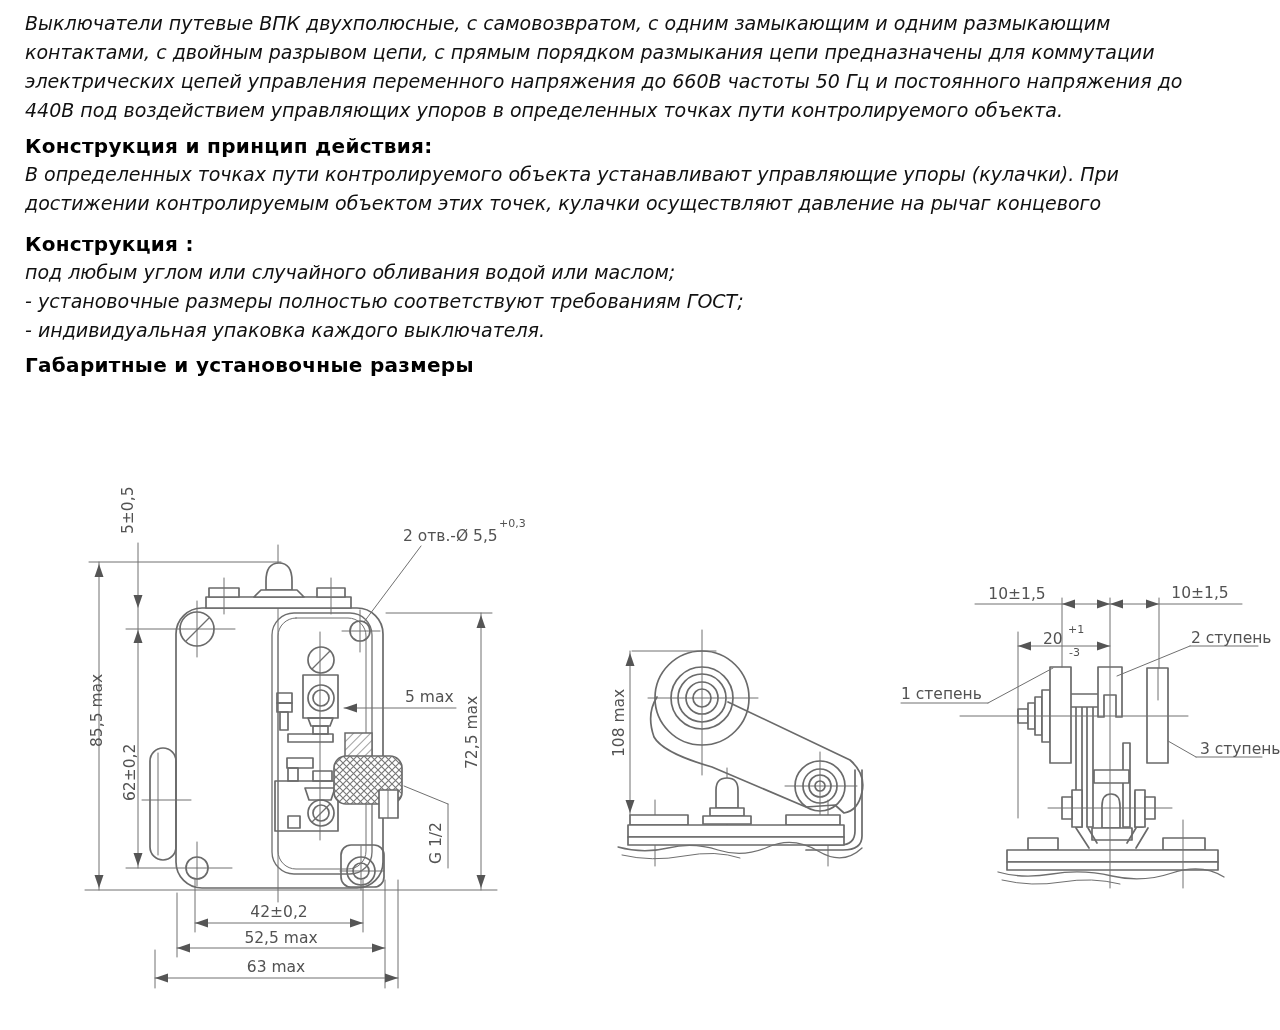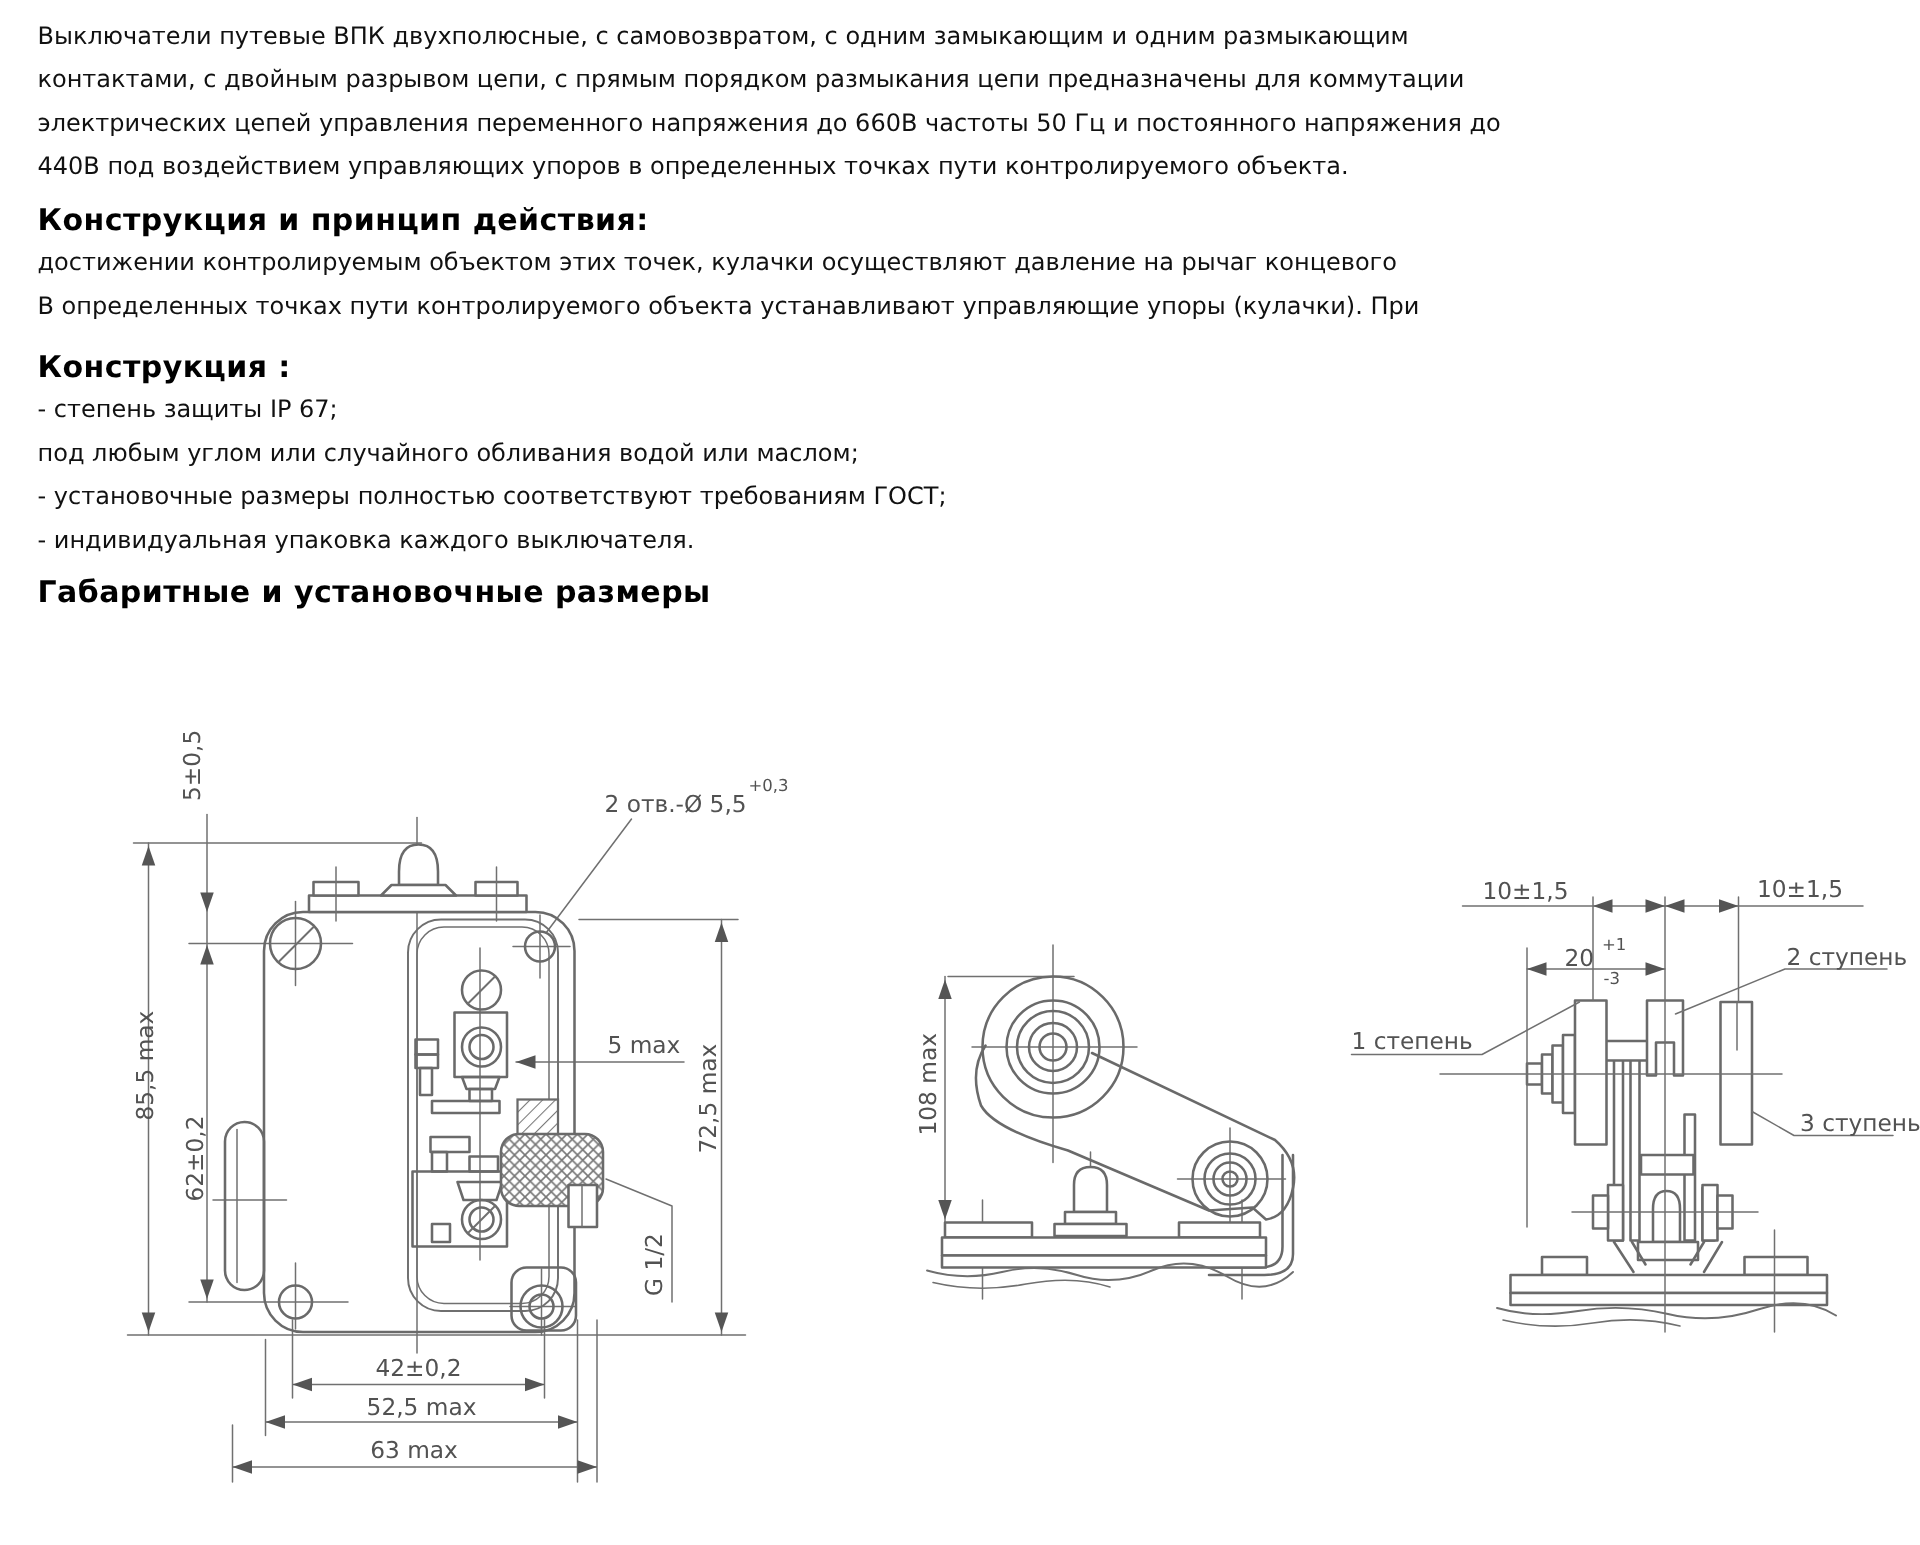--- a/index.html
+++ b/index.html
@@ -4,21 +4,21 @@
 <style>
   html,body{margin:0;padding:0;}
   body{
     width:1280px;height:1030px;position:relative;overflow:hidden;
     background:#ffffff;color:#111111;
     font-family:"DejaVu Sans", sans-serif;
   }
   .textblock{position:absolute;left:25px;top:7px;width:1240px;}
   .sec-heading{font-size:20px;font-weight:bold;letter-spacing:.3px;line-height:24px;margin:0;color:#000;}
   .m2{margin-top:9px;} .m3{margin-top:14px;} .m4{margin-top:8px;}
-  .para{margin:2px 0 0 0;font-size:16px;line-height:29px;}
+  .para{margin:2px 0 0 0;font-size:19px;line-height:29px;font-style:italic;}
   .tline{white-space:nowrap;}
   #drawing{position:absolute;left:0;top:480px;}
   
   .ln{stroke:#6a6a6a;stroke-width:1.7;fill:none;stroke-linecap:round;stroke-linejoin:round;}
   .ln2{stroke:#6f6f6f;stroke-width:1.3;fill:none;stroke-linecap:round;}
   .tn{stroke:#707070;stroke-width:1;fill:none;stroke-linecap:round;}
   .wf{fill:#ffffff;stroke:#6a6a6a;stroke-width:1.7;stroke-linejoin:round;}
   .ar{fill:#555555;stroke:none;}
   text.dt{fill:#525252;font-size:15.5px;font-family:"DejaVu Sans", sans-serif;}
   text.ds{fill:#525252;font-size:11px;font-family:"DejaVu Sans", sans-serif;}
@@ -29,27 +29,26 @@
 <div class="textblock">
   <div class="para">
     <div class="tline">Выключатели путевые ВПК двухполюсные, с самовозвратом, с одним замыкающим и одним размыкающим</div>
     <div class="tline">контактами, с двойным разрывом цепи, с прямым порядком размыкания цепи предназначены для коммутации</div>
     <div class="tline">электрических цепей управления переменного напряжения до 660В частоты 50 Гц и постоянного напряжения до</div>
     <div class="tline">440В под воздействием управляющих упоров в определенных точках пути контролируемого объекта.</div>
   </div>
 
   <div class="sec-heading m2">Конструкция и принцип действия:</div>
   <div class="para">
+    <div class="tline">В определенных точках пути контролируемого объекта устанавливают управляющие упоры (кулачки). При</div>
     <div class="tline">достижении контролируемым объектом этих точек, кулачки осуществляют давление на рычаг концевого</div>
-    <div class="tline">В определенных точках пути контролируемого объекта устанавливают управляющие упоры (кулачки). При</div>
   </div>
 
   <div class="sec-heading m3">Конструкция :</div>
   <div class="para">
-    <div class="tline">- степень защиты IP 67;</div>
     <div class="tline">под любым углом или случайного обливания водой или маслом;</div>
     <div class="tline">- установочные размеры полностью соответствуют требованиям ГОСТ;</div>
     <div class="tline">- индивидуальная упаковка каждого выключателя.</div>
   </div>
 
   <div class="sec-heading m4">Габаритные и установочные размеры</div>
 </div>
 
 <svg id="drawing" width="1280" height="550" viewBox="0 480 1280 550" xmlns="http://www.w3.org/2000/svg">
   <defs>

